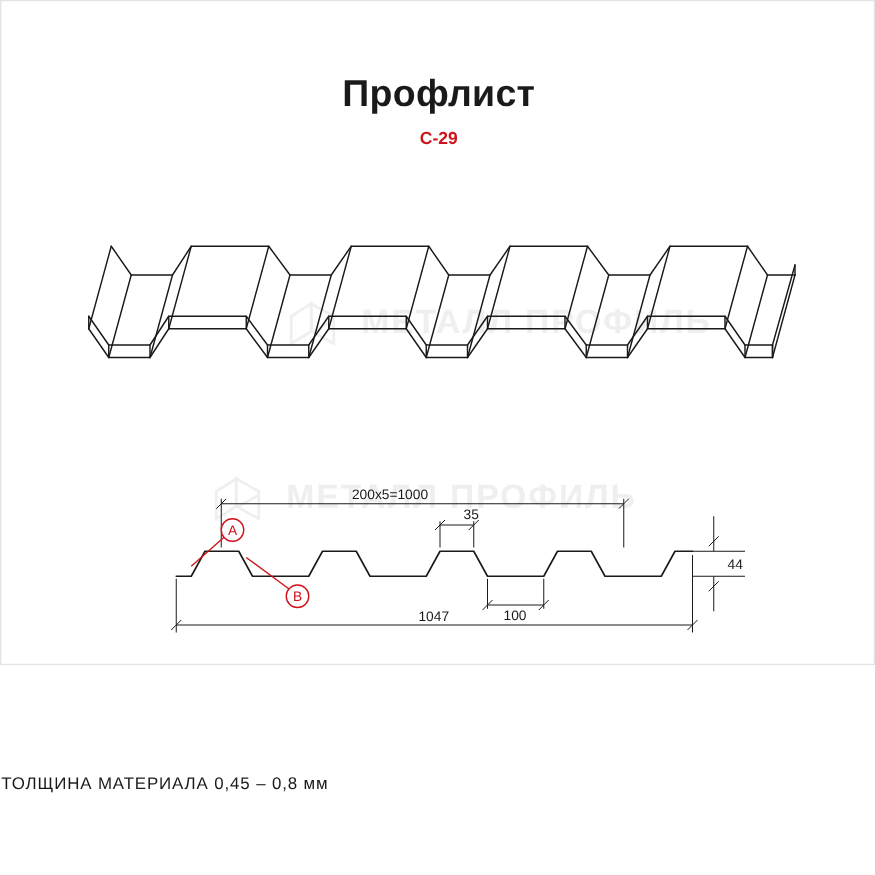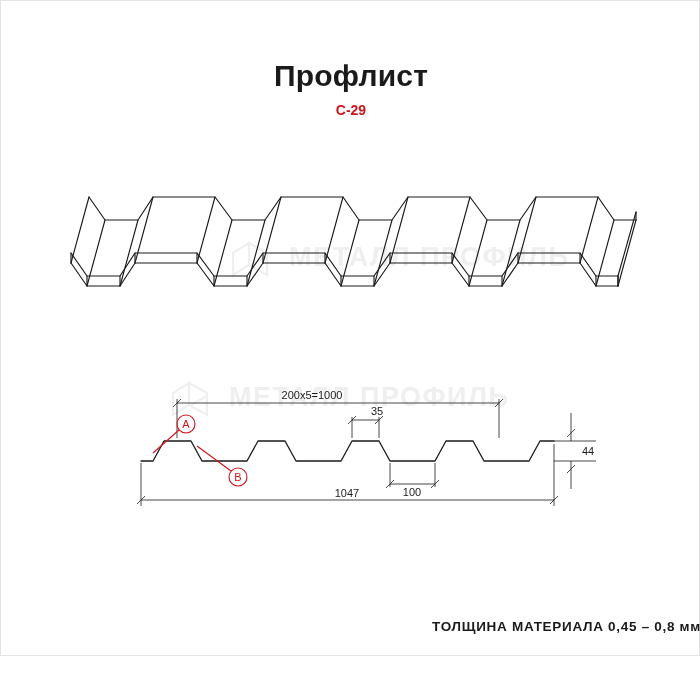--- a/index.html
+++ b/index.html
@@ -12,21 +12,21 @@
     background: #ffffff;
     font-family: "Liberation Sans", sans-serif;
     color: #1a1a1a;
     position: relative;
     overflow: hidden;
   }
   .page {
     position: absolute;
     left: 0; top: 0;
     width: 700px;
-    height: 656px;
+    height: 532px;
     border: 1px solid #e3e3e3;
     box-sizing: border-box;
   }
   .title {
     position: absolute;
     top: 58px;
     left: 0;
     width: 700px;
     text-align: center;
     font-size: 30px;
@@ -42,23 +42,23 @@
     text-align: center;
     font-size: 14px;
     font-weight: bold;
     color: #d0121a;
   }
   .footer-note {
     position: absolute;
     top: 618px;
     left: 0;
     width: 700px;
-    text-align: right;
+    text-align: left;
     font-size: 13.5px;
-    font-weight: bold;
+    font-weight: normal;
     letter-spacing: 0.7px;
     color: #1a1a1a;
   }
   svg.layer {
     position: absolute;
     left: 0;
     top: 0;
     width: 700px;
     height: 700px;
   }

